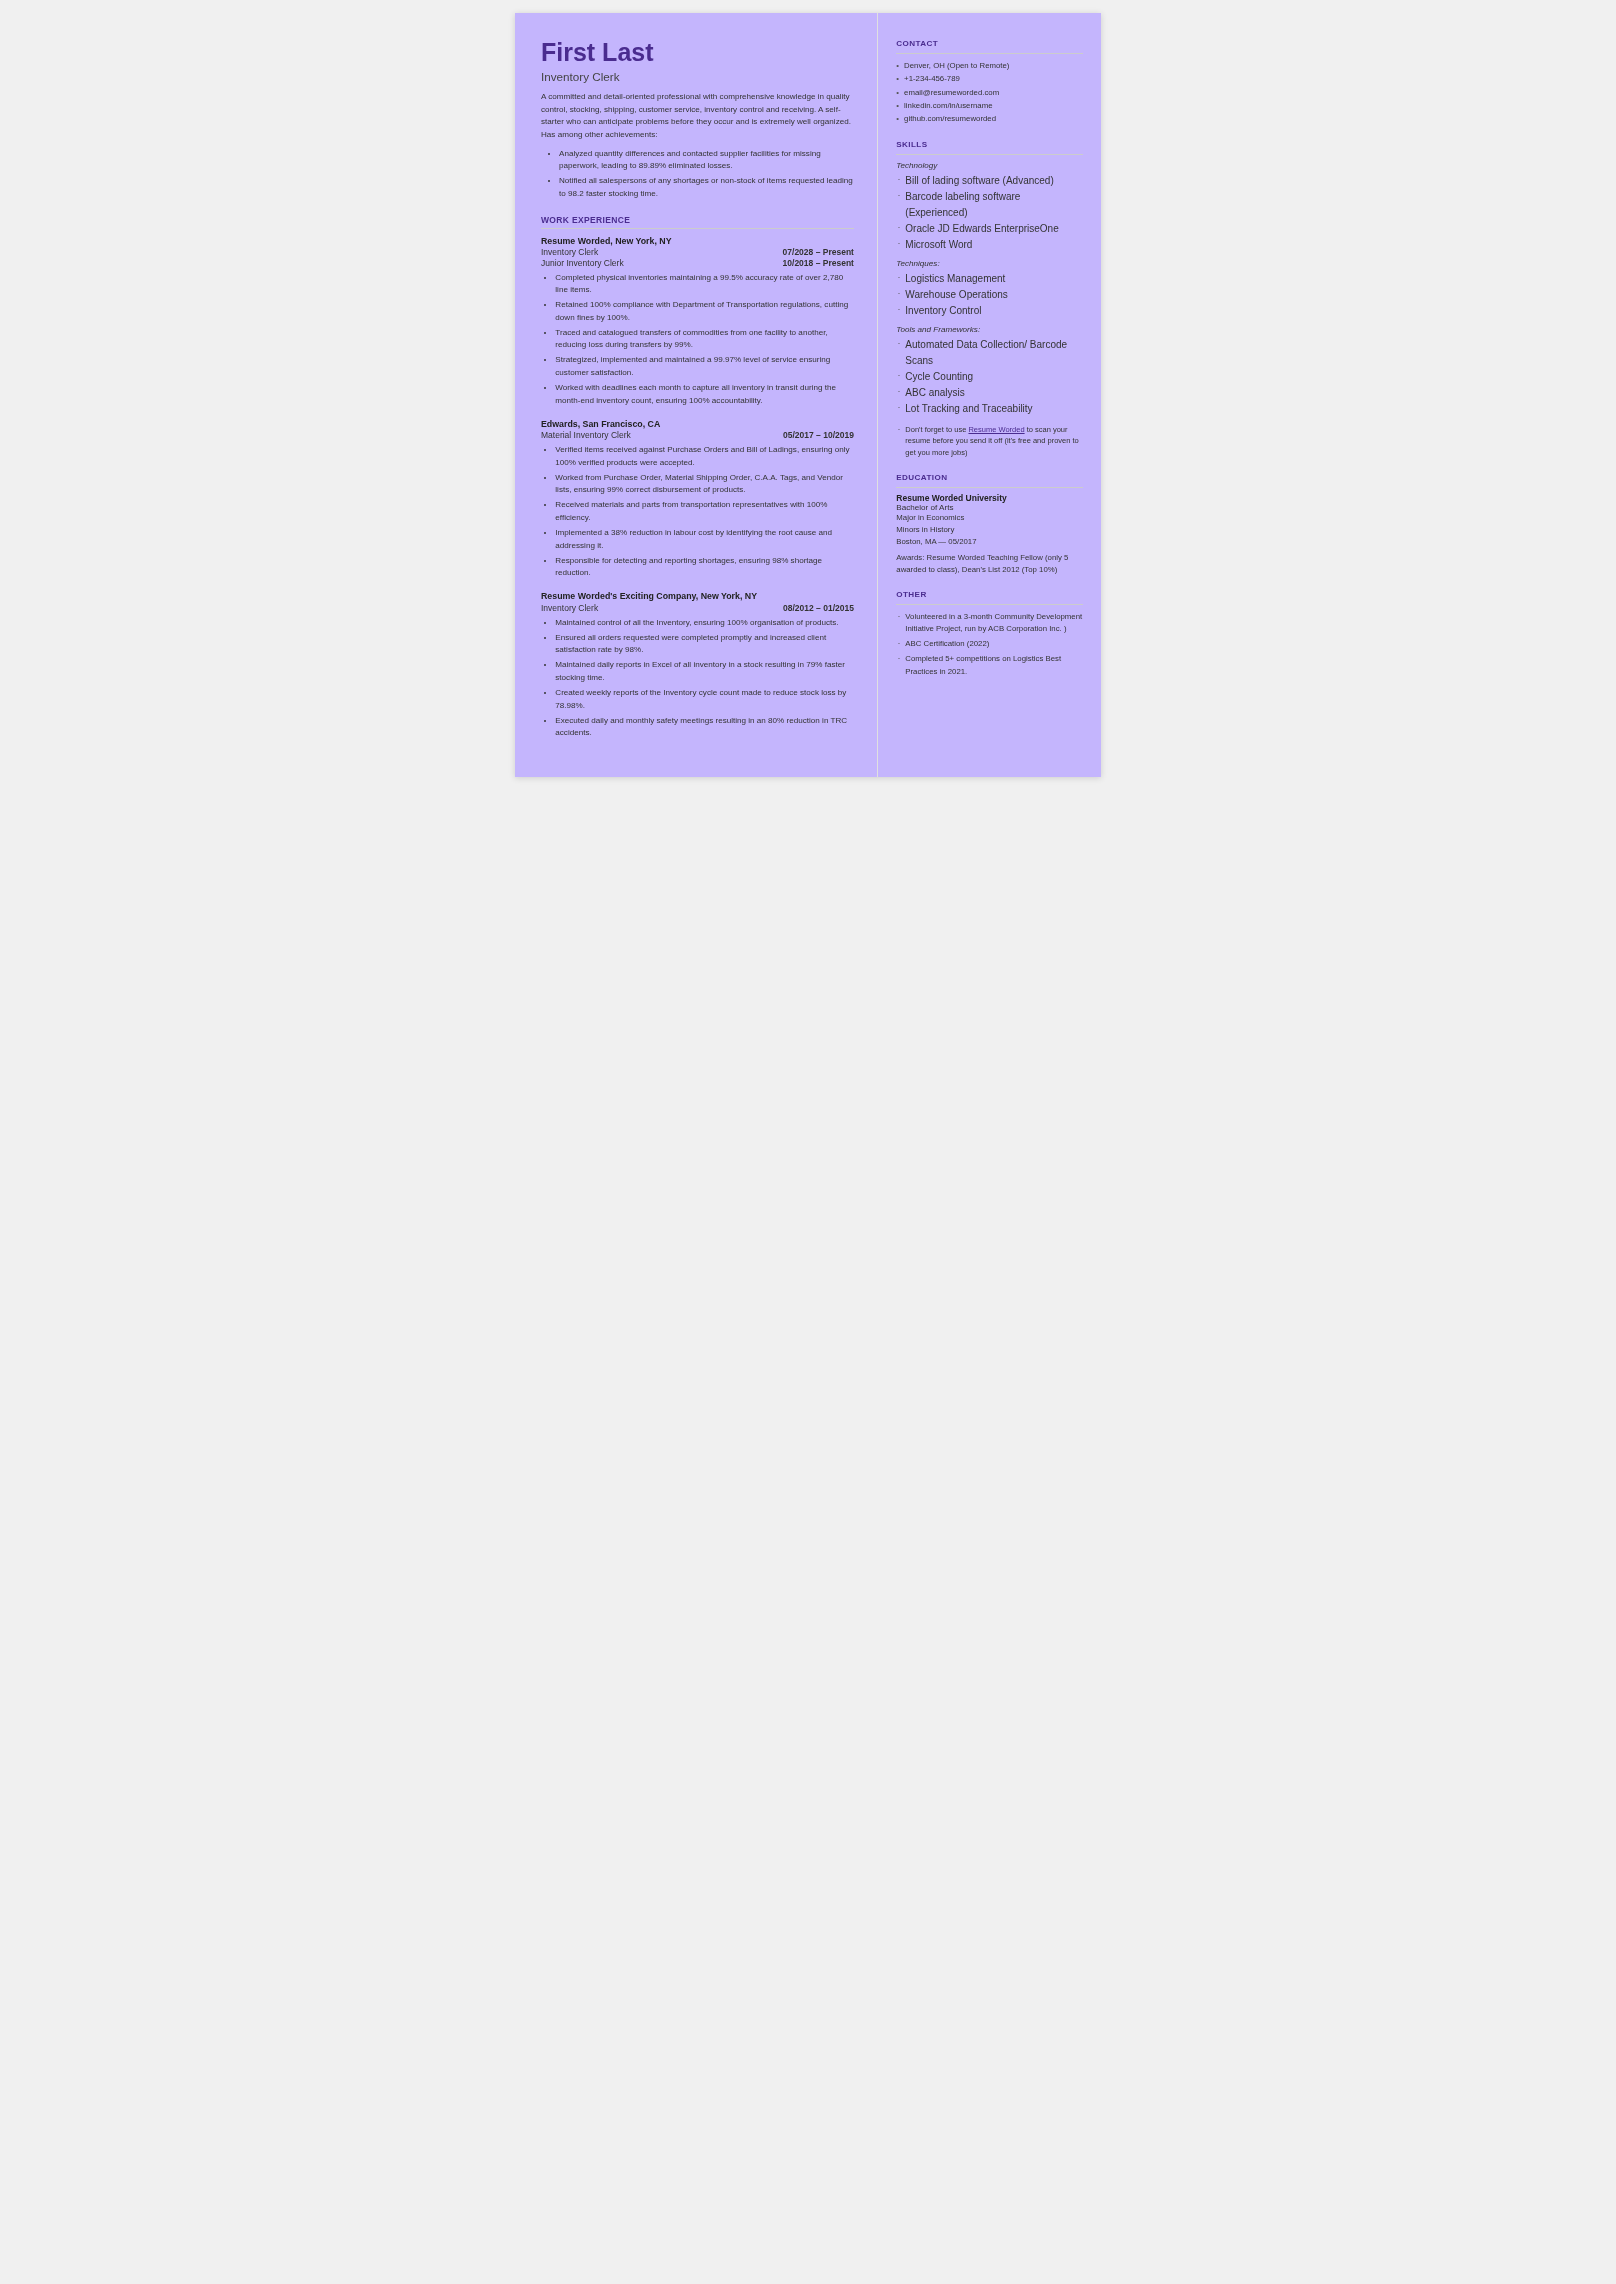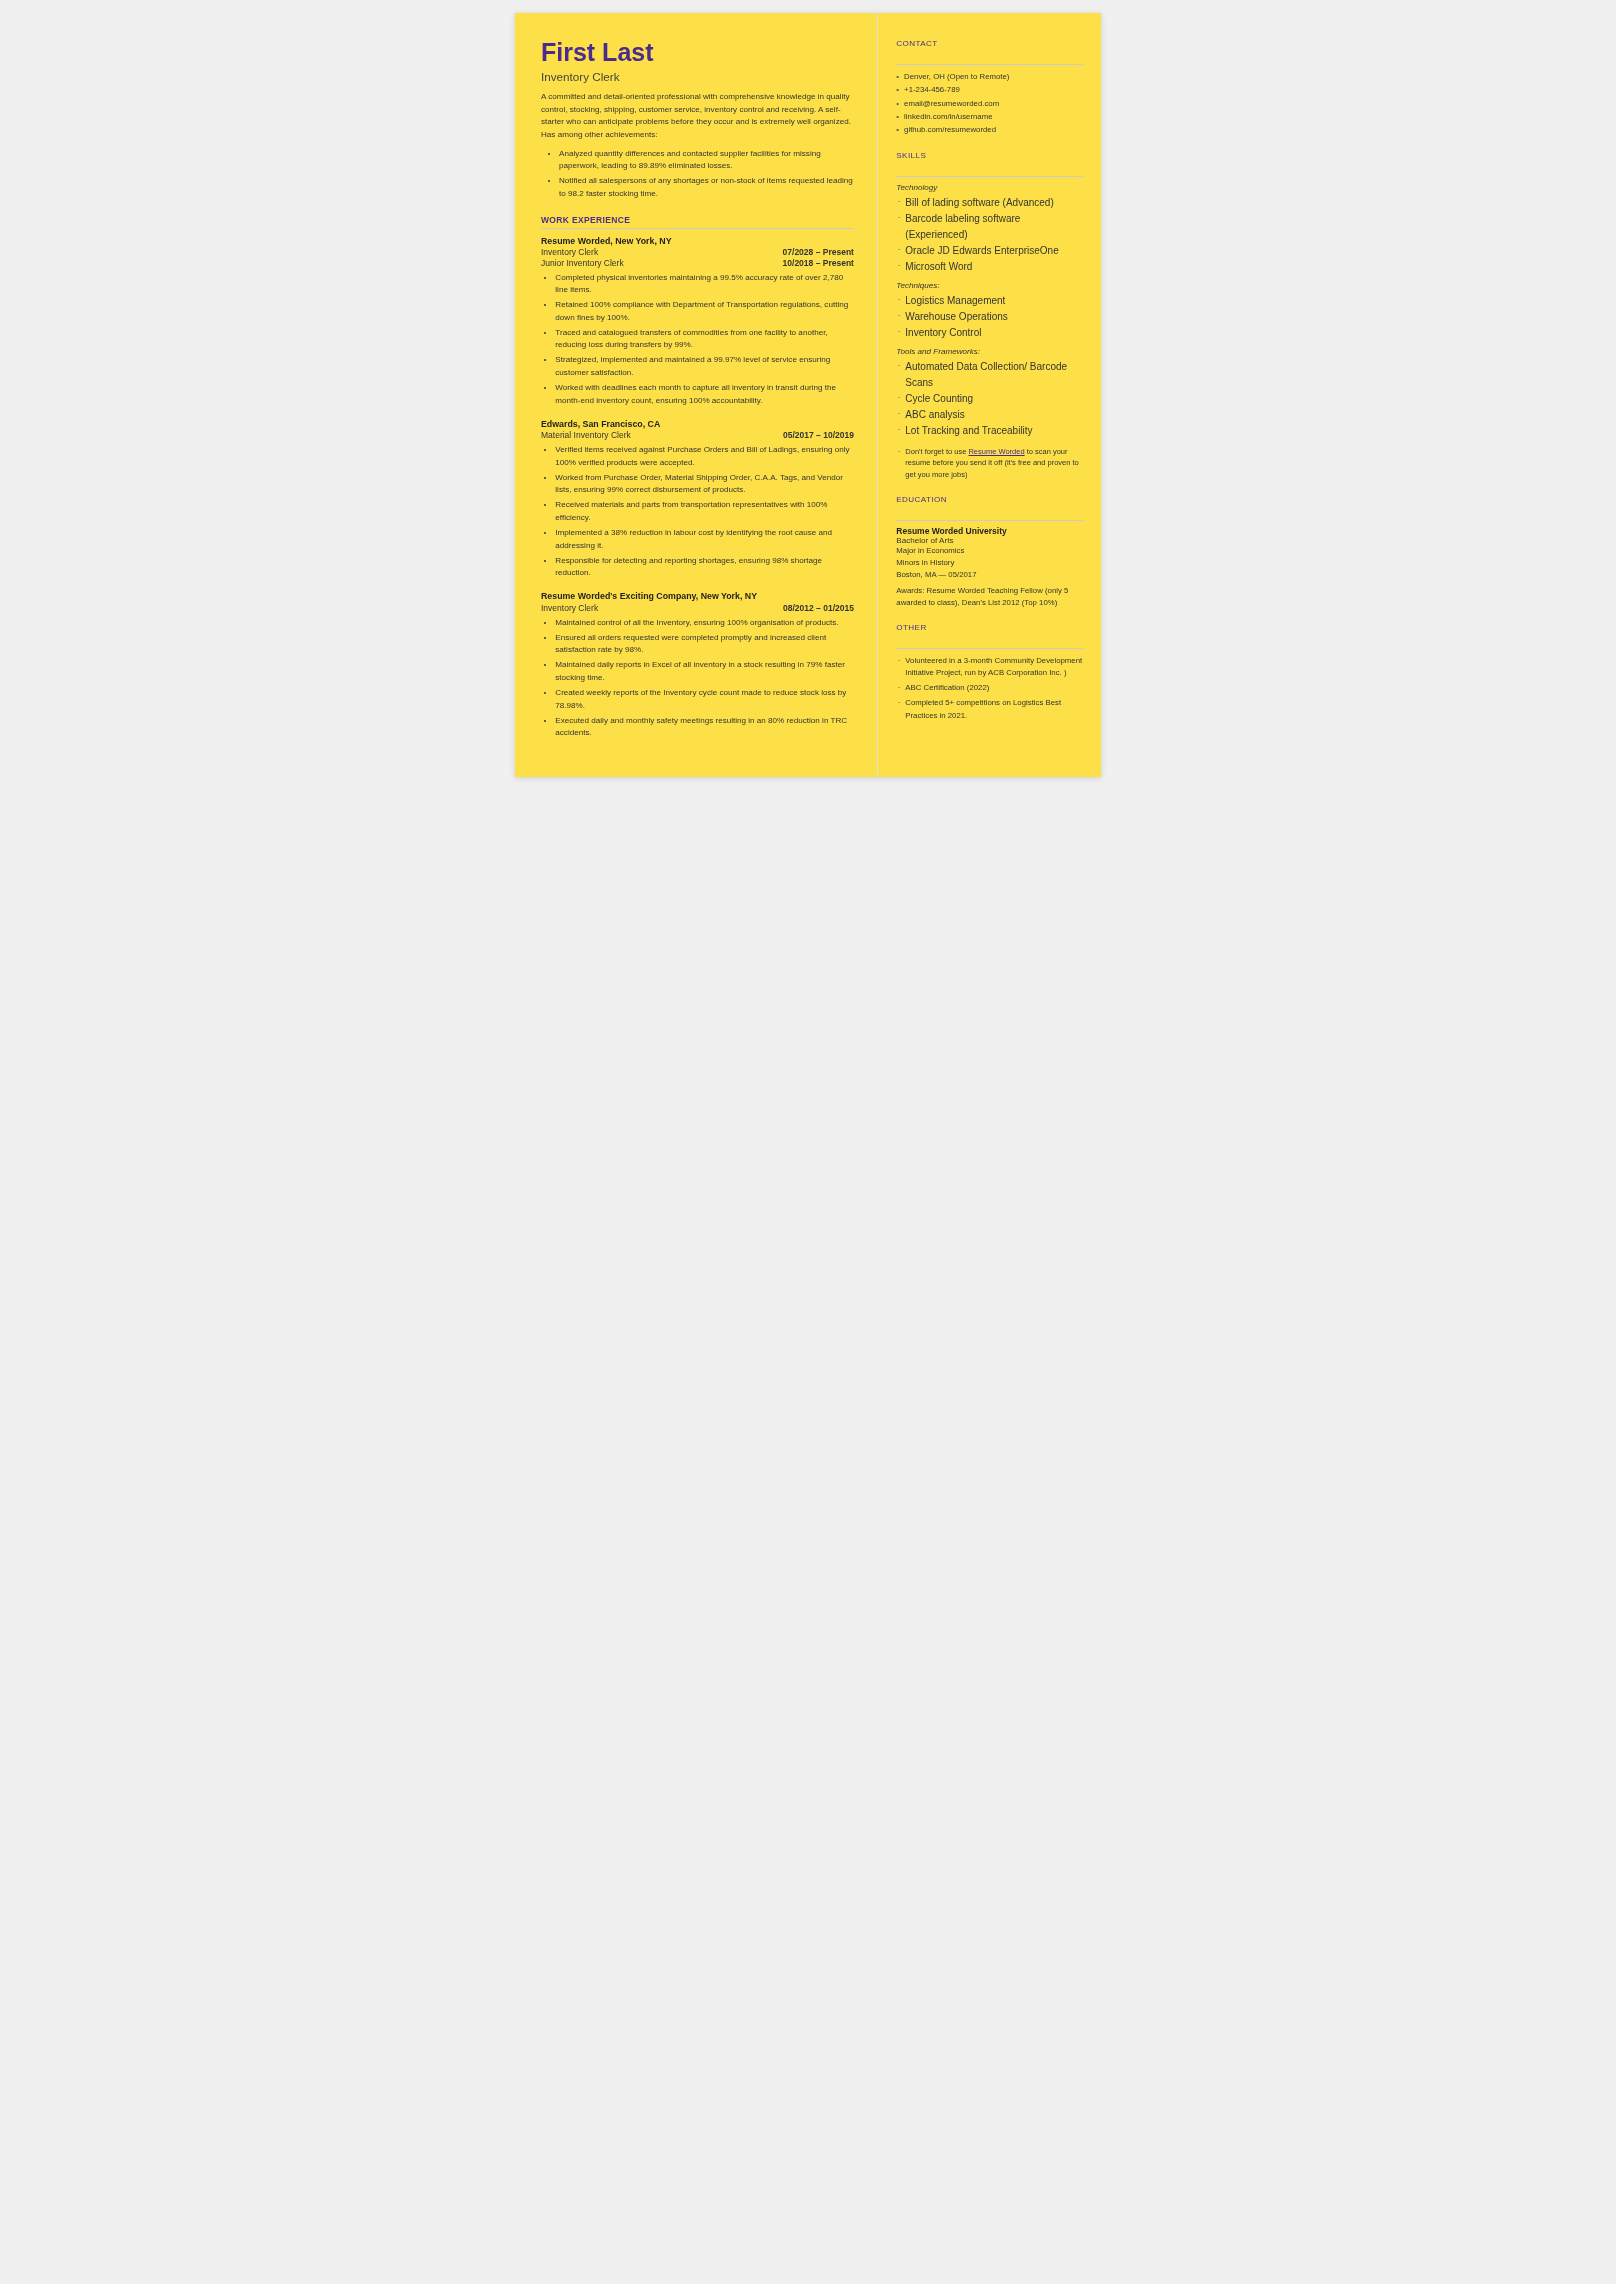--- a/index.html
+++ b/index.html
@@ -4,21 +4,21 @@
   <style>
     * { margin: 0; padding: 0; box-sizing: border-box; }
     body {
       font-family: Arial, Helvetica, sans-serif;
       background: #f0f0f0;
       display: flex;
       justify-content: center;
       padding: 13px;
     }
     .resume {
-      background: #fde047;
+      background: #c4b5fd;
       width: 586px;
       min-height: 716px;
       display: flex;
       box-shadow: 0 1.3px 6.5px rgba(0,0,0,0.15);
     }
     
     .left-col {
       flex: 0 0 62%;
       padding: 26px 23.4px 26px 26px;
       border-right: 0.7px solid #e0e0e0;
@@ -102,27 +102,27 @@
       margin-bottom: 2.6px;
     }
 
     
     .right-col {
       flex: 0 0 38%;
       padding: 26px 18px 26px 18px;
     }
     .right-section-title {
       font-size: 8.1px;
-      font-weight: 400;
+      font-weight: 700;
       color: #4a2c8f;
       text-transform: uppercase;
       letter-spacing: 0.05em;
       margin-top: 0;
       margin-bottom: 5.2px;
-      padding-bottom: 16px;
+      padding-bottom: 5px;
       border-bottom: 0.7px solid #ccc;
     }
     .right-section-title.not-first {
       margin-top: 14.3px;
     }
     .contact-list {
       list-style: none;
       padding: 0;
       margin-bottom: 2.6px;
     }

